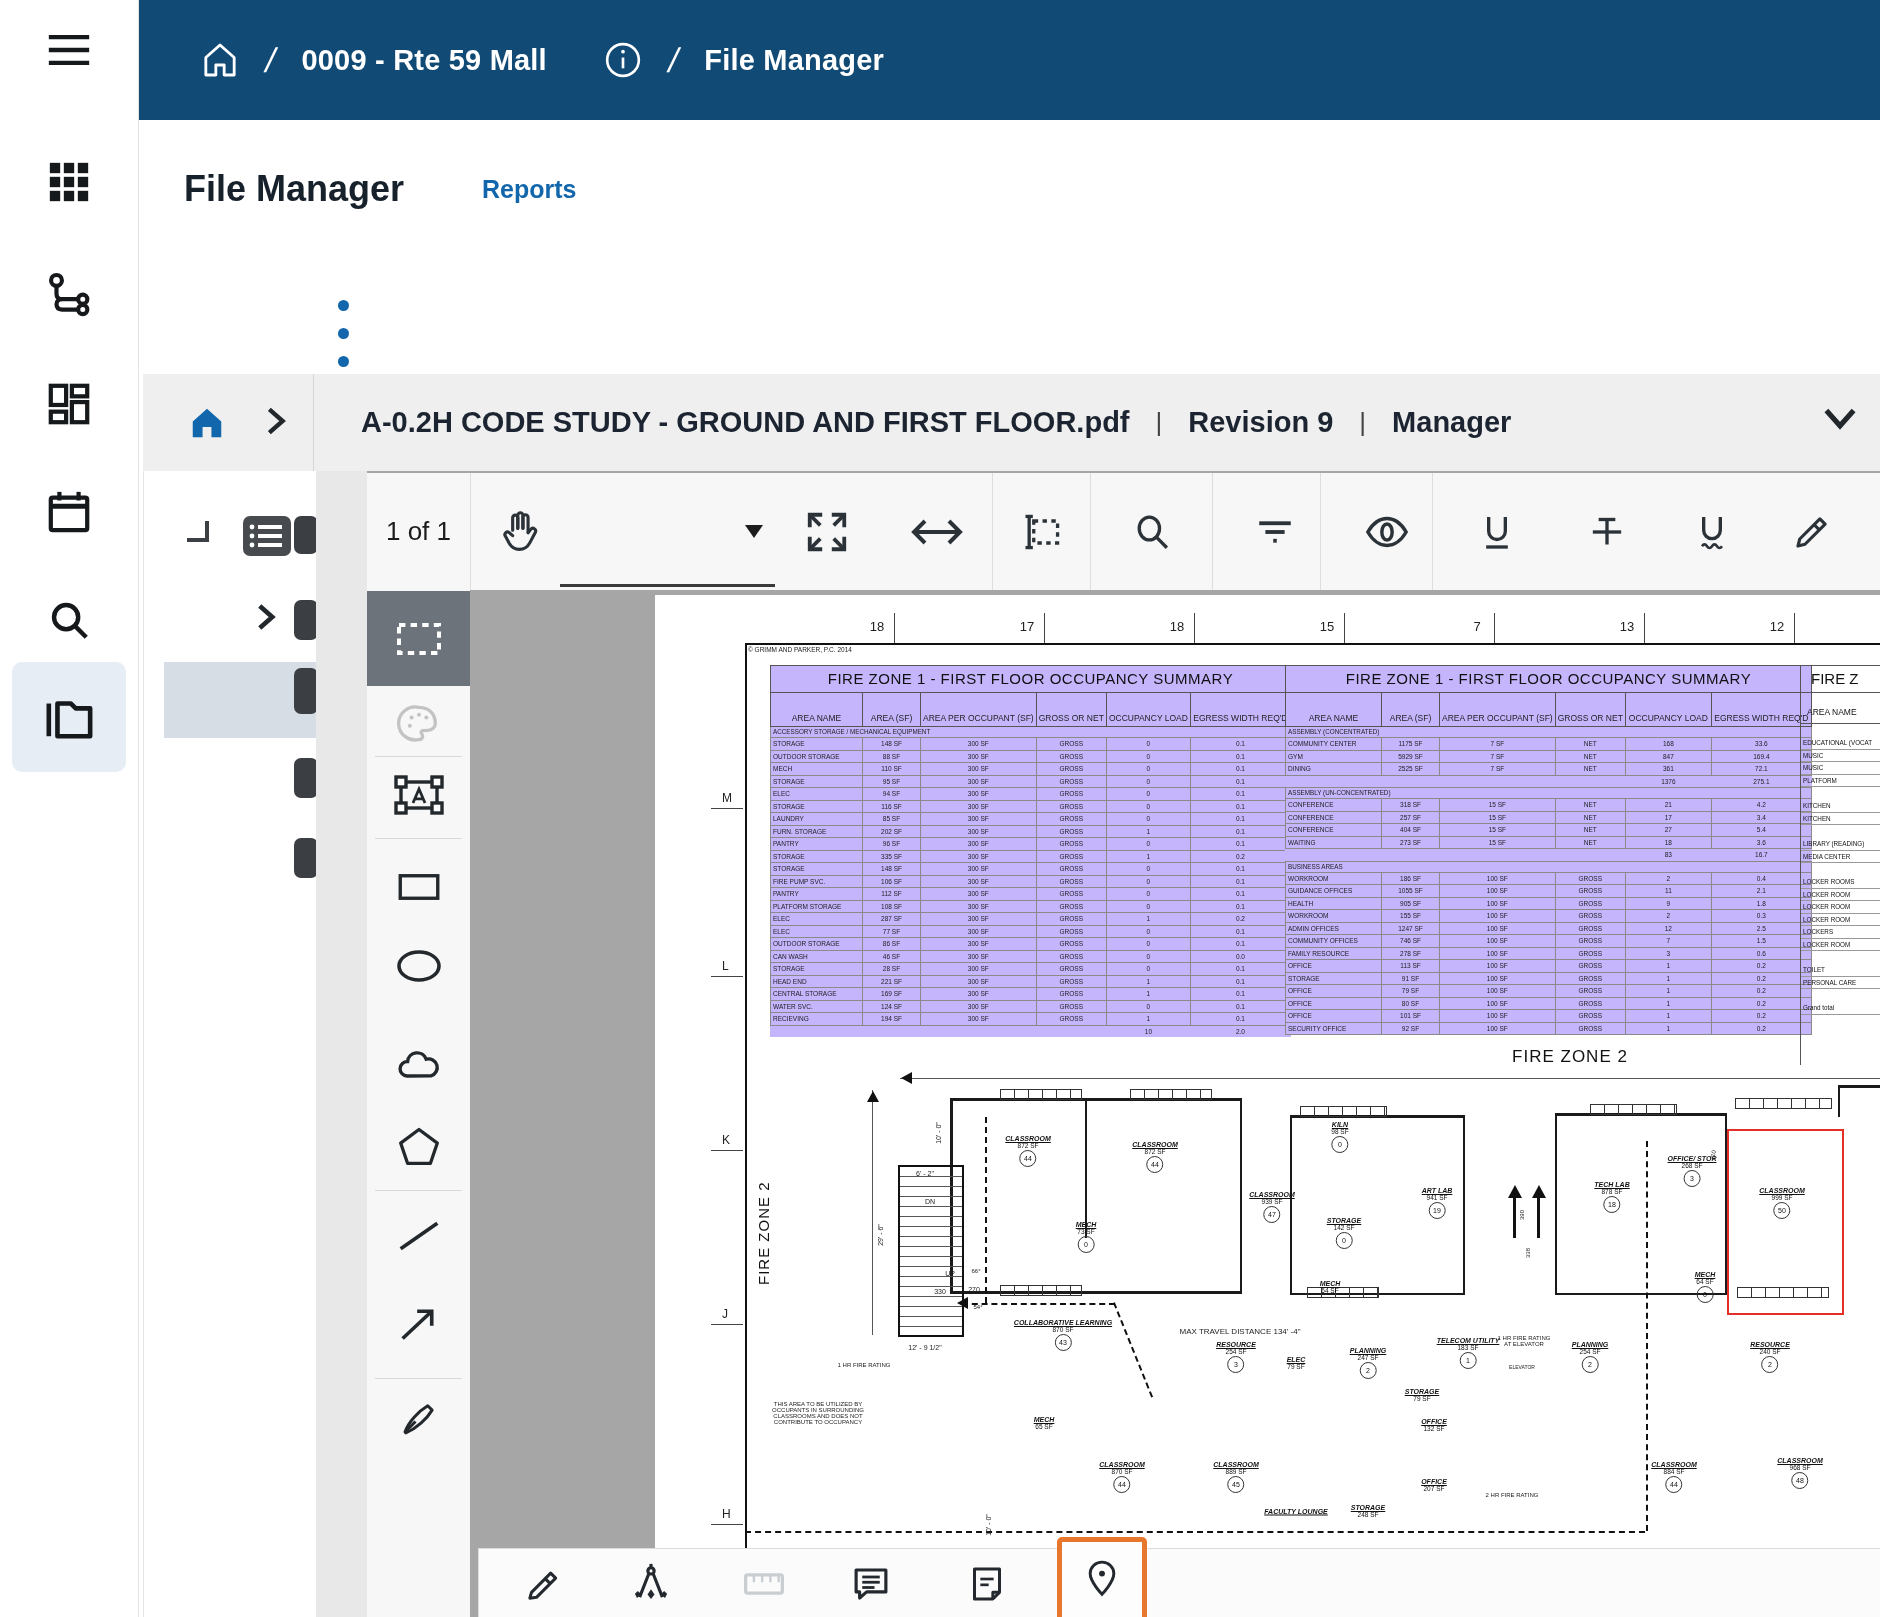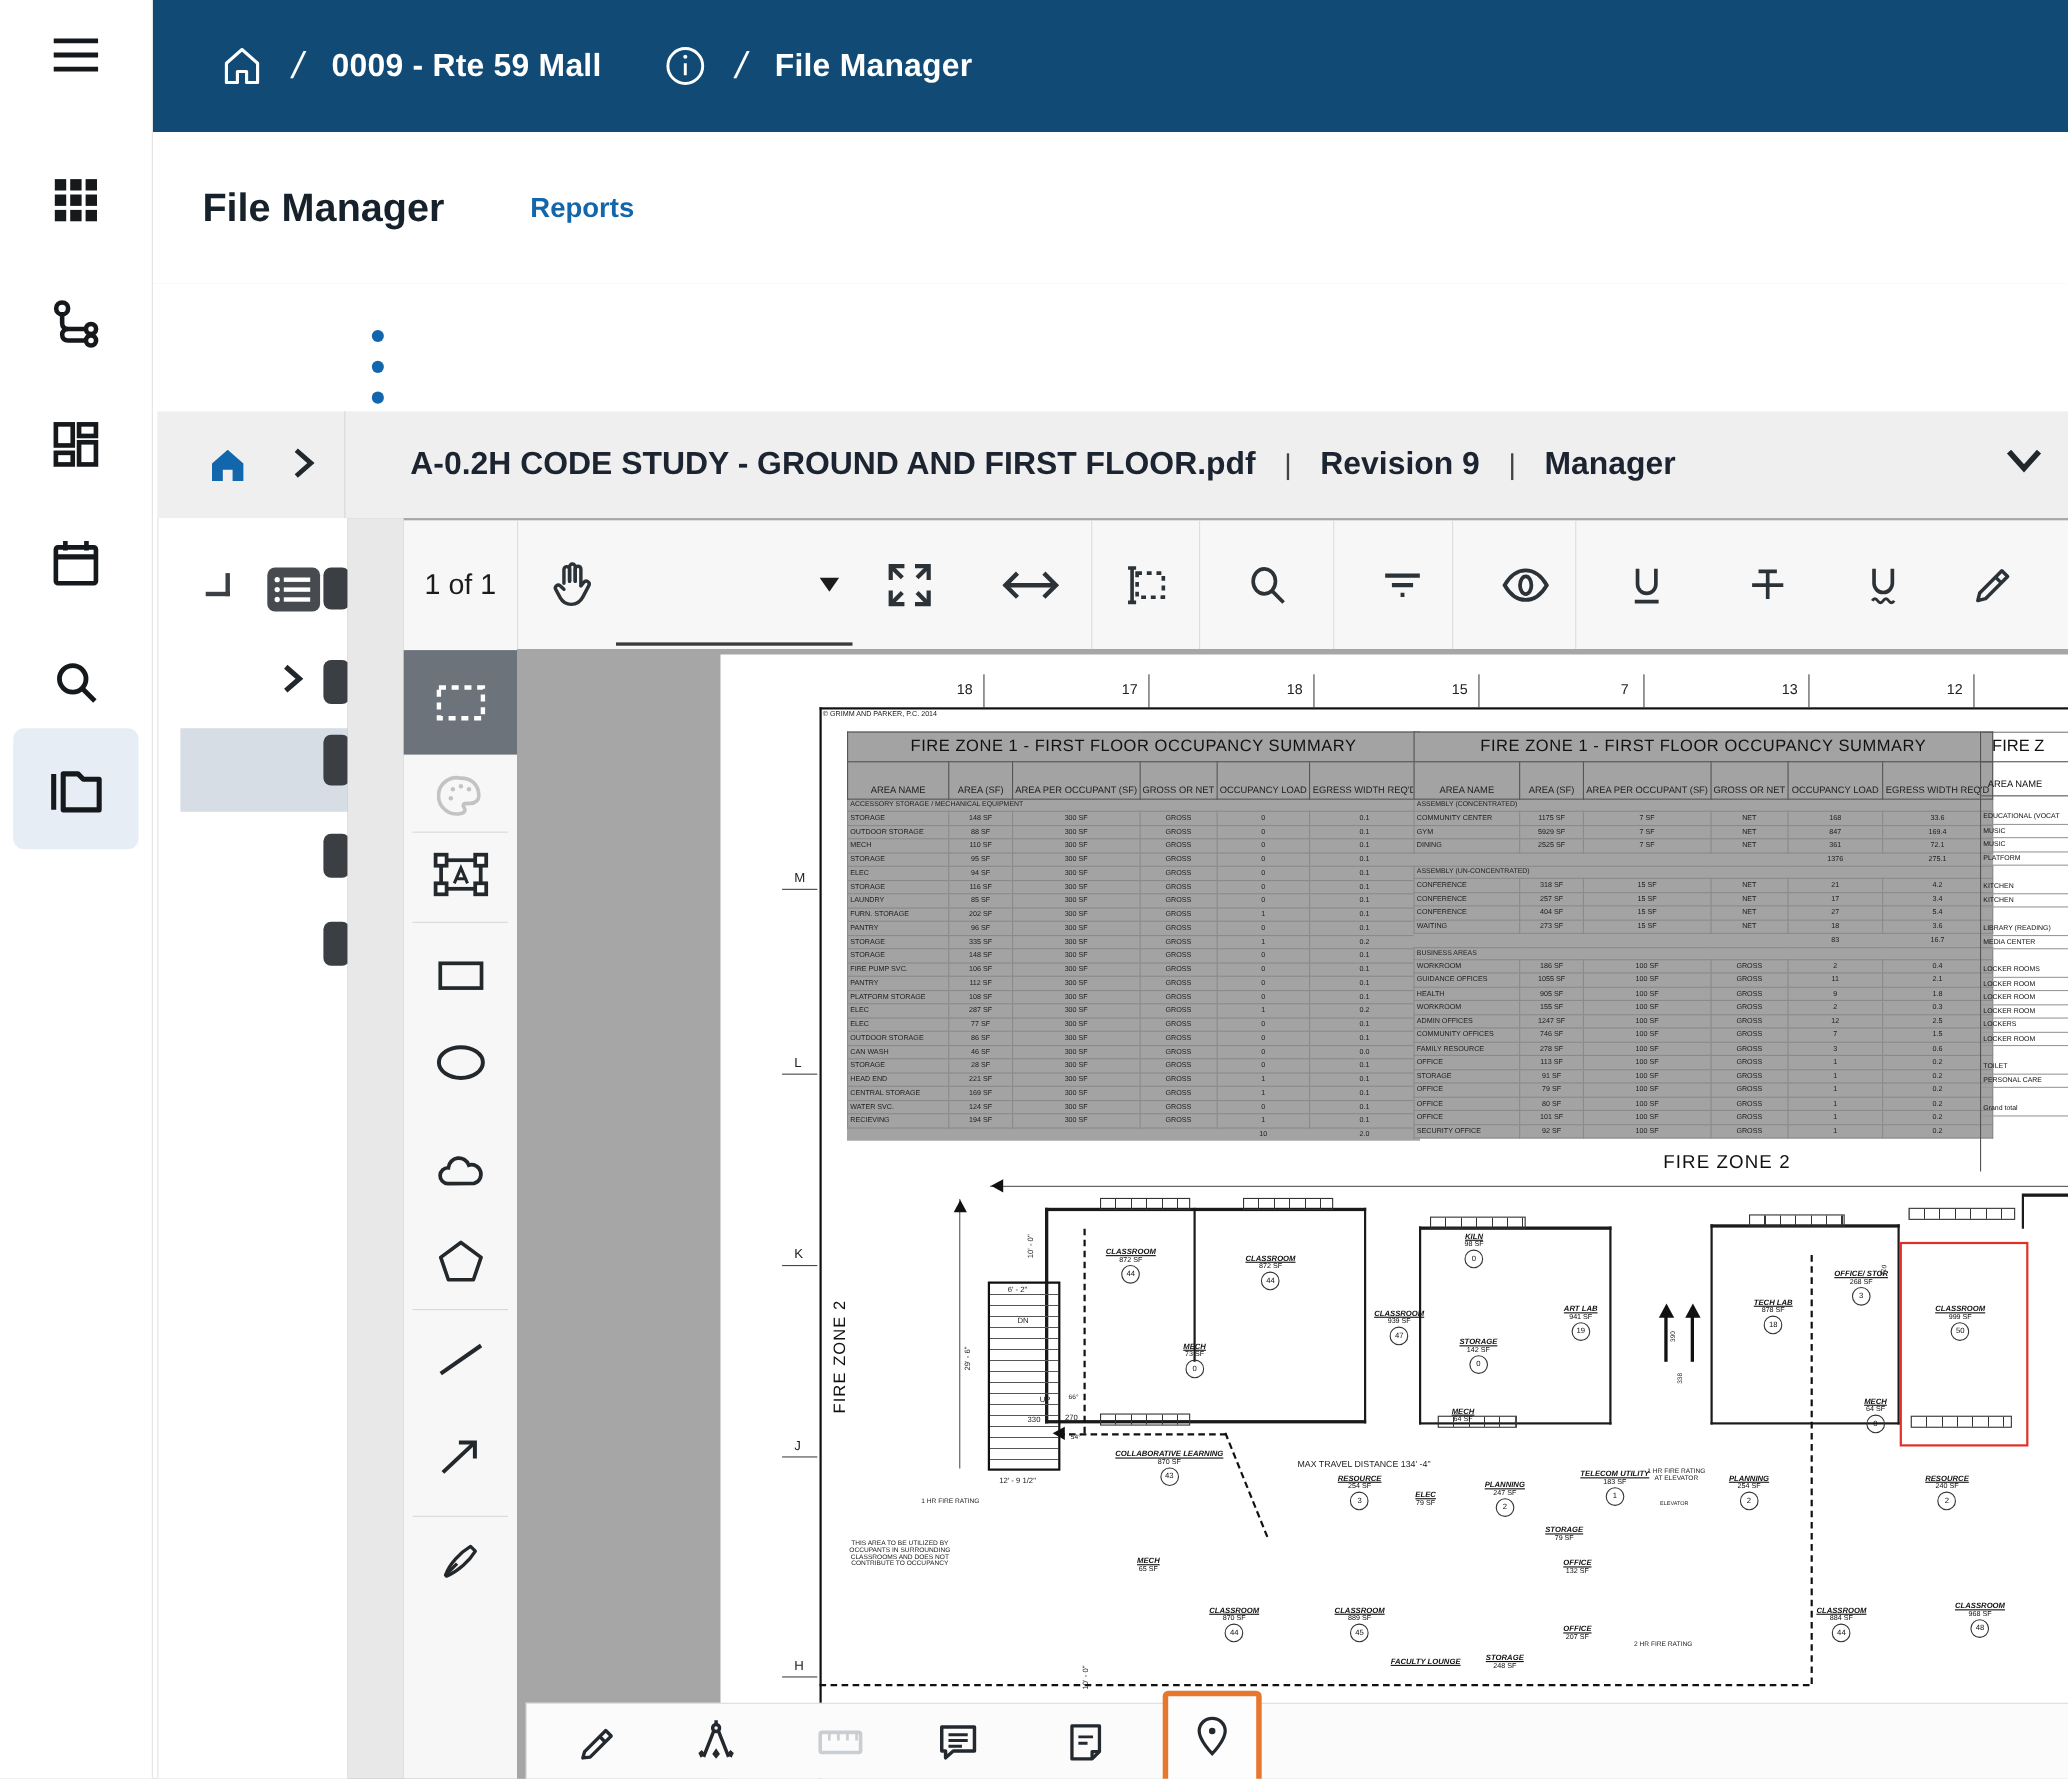--- a/index.html
+++ b/index.html
@@ -24,21 +24,21 @@
   .ph-link{font-size:25px;font-weight:700;color:#1266ac;margin-left:78px;cursor:pointer;}
 
   
   .actions-row{left:138px;top:258px;width:1742px;height:116px;background:#fff;}
   .kebab{position:absolute;left:200px;top:42px;width:14px;cursor:pointer;}
   .kebab i{display:block;width:11px;height:11px;border-radius:50%;background:#1266ac;margin:0 0 17px 0;}
 
   
   .doc-bar{left:143px;top:374px;width:1737px;height:97px;background:#efefef;border-bottom:1px solid #dadada;}
   .doc-bar .vline{position:absolute;left:170px;top:0;width:1px;height:97px;background:#d6d6d6;}
-  .doc-title{position:absolute;left:230px;top:0;height:97px;display:flex;align-items:center;font-size:29px;font-weight:700;color:#1b2430;white-space:nowrap;}
+  .doc-title{position:absolute;left:218px;top:0;height:97px;display:flex;align-items:center;font-size:29px;font-weight:700;color:#1b2430;white-space:nowrap;}
   .doc-sep{font-weight:400;color:#444;margin:0 26px;font-size:26px;}
 
   
   .tree-panel{left:143px;top:471px;width:173px;height:1146px;background:#fff;overflow:hidden;}
   .tree-sel{position:absolute;left:20px;top:191px;width:153px;height:76px;background:#d7dde5;}
   .frag{position:absolute;left:150px;width:24px;border-radius:7px;background:#3b3e42;}
 
   
   .viewer{left:316px;top:471px;width:1564px;height:1146px;background:#a6a6a6;}
   .gutter{left:0;top:0;width:51px;height:1146px;background:#e8e8e8;}
@@ -61,21 +61,21 @@
   .sheet-top{position:absolute;left:90px;top:48px;width:1140px;height:2px;background:#111;}
   .sheet-left{position:absolute;left:90px;top:48px;width:2px;height:974px;background:#111;}
   .copyright{position:absolute;left:93px;top:51px;font-size:6.5px;color:#222;}
   .gn{position:absolute;top:24px;font-size:13px;color:#222;transform:translateX(-50%);}
   .gt{position:absolute;top:18px;width:1px;height:30px;background:#444;}
   .rl{position:absolute;left:67px;font-size:12px;color:#222;}
   .rt{position:absolute;left:56px;width:32px;height:1px;background:#444;}
 
   
   .otbl-wrap{position:absolute;}
-  table.otbl{border-collapse:collapse;table-layout:fixed;background:#a3a3a3;}
+  table.otbl{border-collapse:collapse;table-layout:fixed;background:#c4b5fd;}
   table.otbl td{border:1px solid #8a8a8a;padding:0 2px;font-size:6.5px;line-height:11.5px;height:11.5px;color:#222;overflow:hidden;white-space:nowrap;}
   table.otbl tr.ttl td{font-size:15px;height:26px;line-height:26px;text-align:center;letter-spacing:.5px;color:#111;font-weight:400;border:1px solid #555;}
   table.otbl tr.hdr td{font-size:8.5px;line-height:10px;height:30px;text-align:center;vertical-align:bottom;padding-bottom:3px;border:1px solid #555;}
   table.otbl tr.hdr td:first-child{text-align:center;}
   table.otbl tr.sec td{border-left:1px solid #8a8a8a;border-right:1px solid #8a8a8a;font-size:6.3px;height:10px;line-height:10px;}
   table.otbl td:nth-child(n+2){text-align:center;}
   table.otbl tr.row td:first-child{text-align:left;}
   table.otbl tr.tot td{border:none;text-align:center;}
   .t1{left:115px;top:70px;} .t1 col.c1{width:92px}.t1 col.c2{width:58px}.t1 col.c3{width:100px}.t1 col.c4{width:48px}.t1 col.c5{width:82px}.t1 col.c6{width:100px}
   .t2{left:630px;top:70px;} .t2 col.c1{width:96px}.t2 col.c2{width:58px}.t2 col.c3{width:100px}.t2 col.c4{width:70px}.t2 col.c5{width:86px}.t2 col.c6{width:100px}

